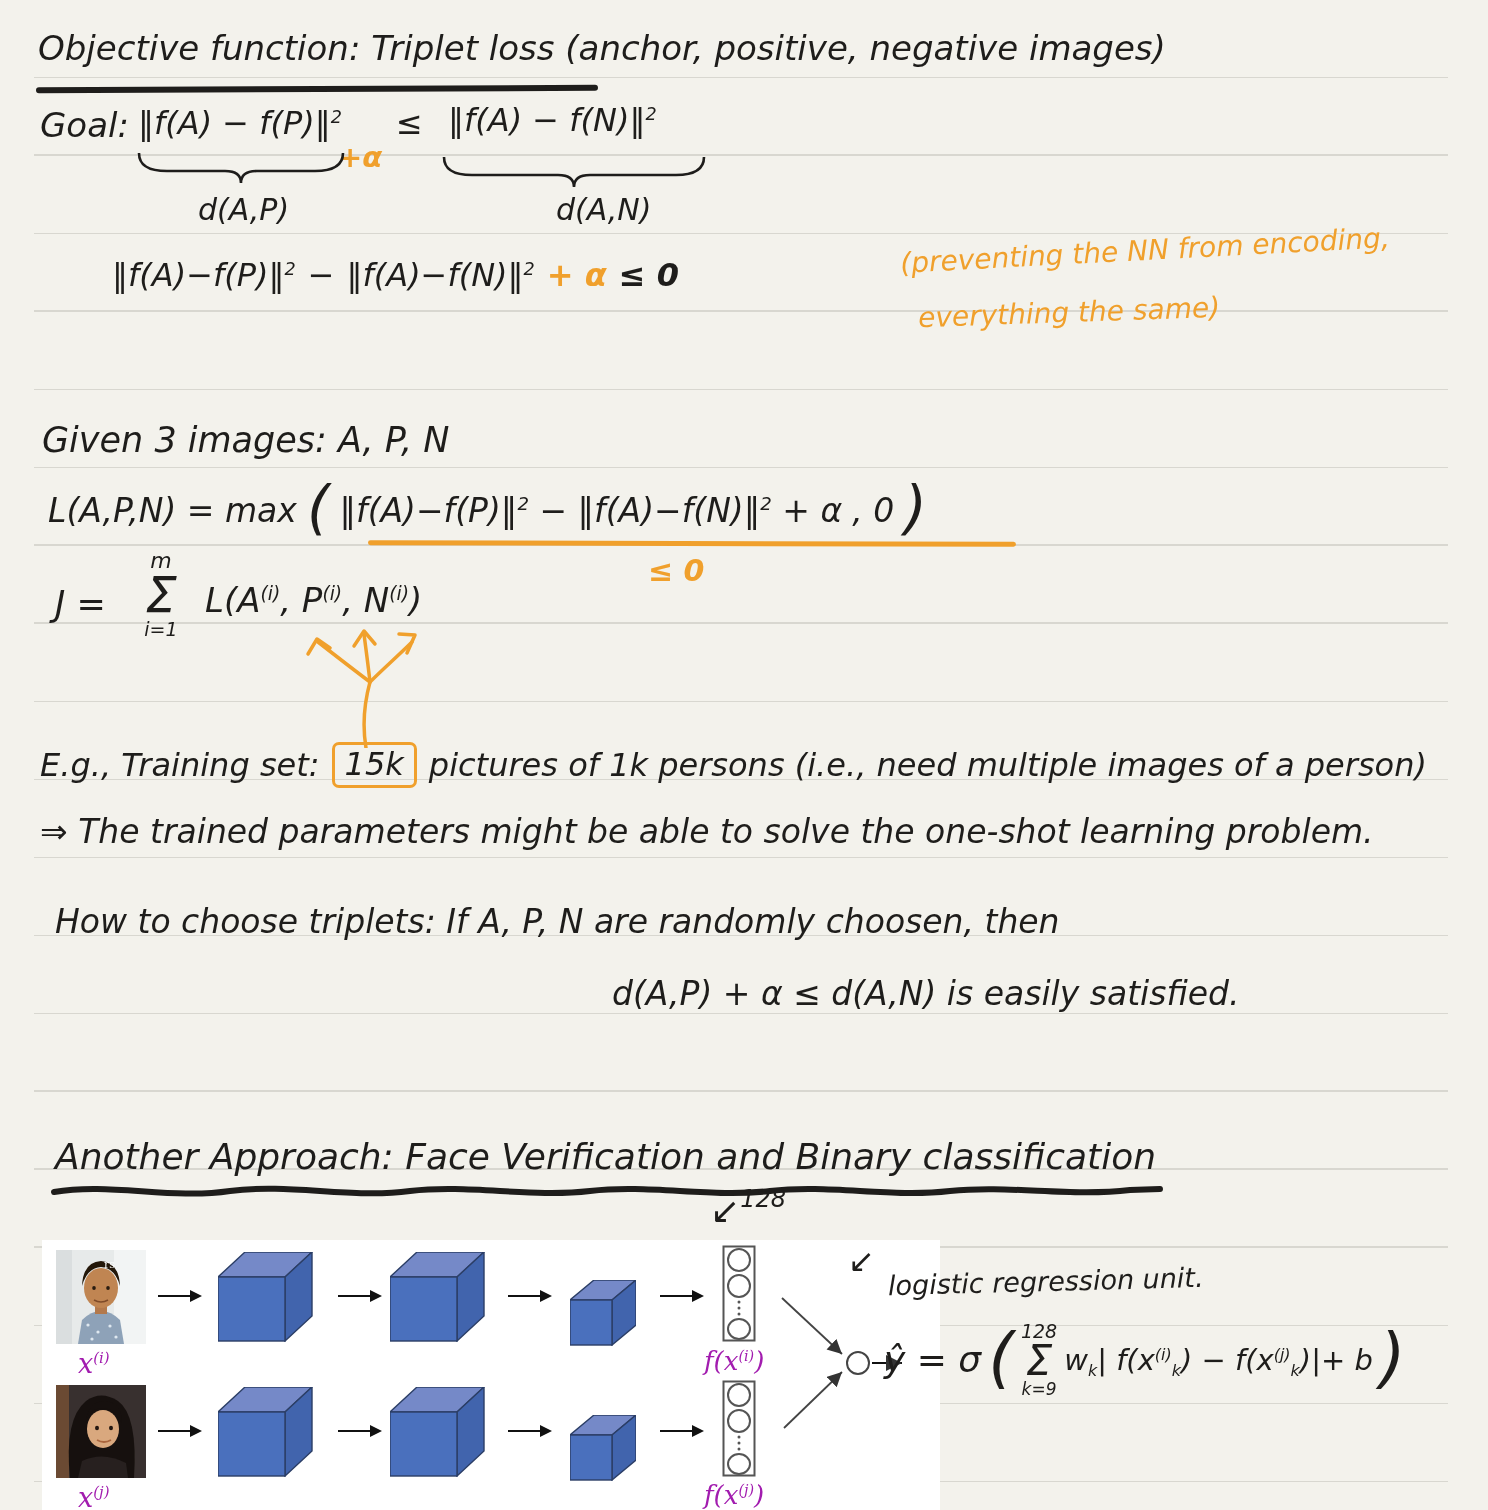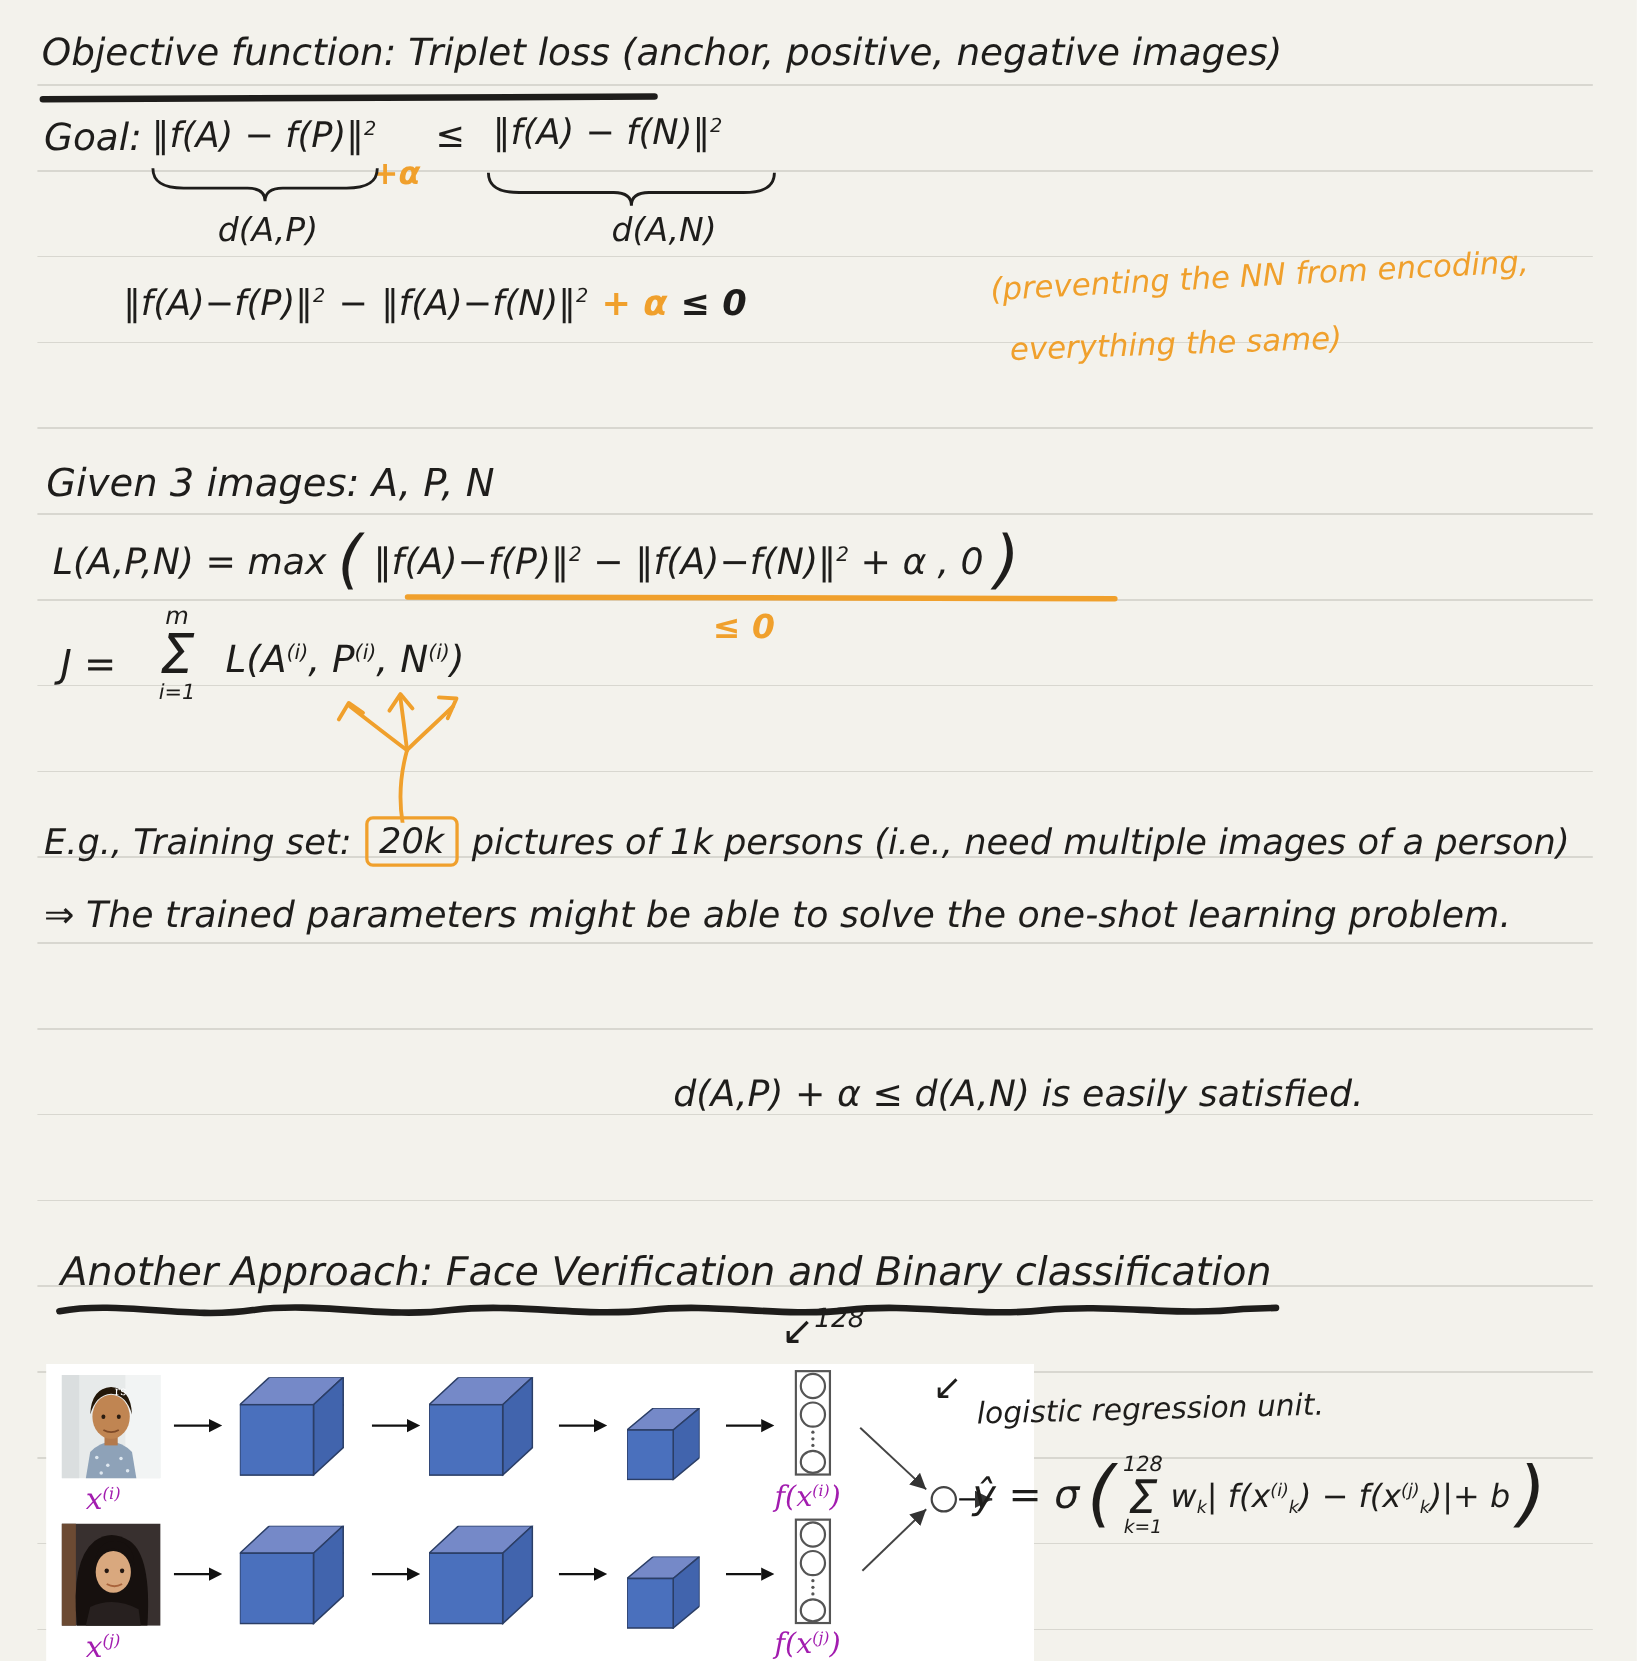--- a/index.html
+++ b/index.html
@@ -85,26 +85,27 @@
         <path d="M20,34 L29,19 L42,28"></path>
       <path d="M82,62 C80,44 78,30 76,14"></path>
         <path d="M66,26 L76,11 L87,24"></path>
       <path d="M82,62 C96,48 112,34 124,22"></path>
         <path d="M111,14 L127,15 L119,33"></path>
     </g>
   </svg>
 
   <div class="hw row" style="left:40px;top:742px;font-size:32px;gap:12px;">
     <span>E.g., Training set:</span>
-    <span class="obox">20k</span>
+    <span class="obox">15k</span>
     <span>pictures of 1k persons (i.e., need multiple images of a person)</span>
   </div>
 
   <div class="hw" style="left:40px;top:812px;font-size:33px;">⇒ The trained parameters might be able to solve the one-shot learning problem.</div>
 
+  <div class="hw" style="left:55px;top:902px;font-size:33px;">How to choose triplets:   If A, P, N are randomly choosen, then</div>
   <div class="hw" style="left:612px;top:974px;font-size:33px;">d(A,P) + α ≤ d(A,N) is easily satisfied.</div>
 
   <div class="hw" style="left:55px;top:1136px;font-size:36px;">Another Approach:  Face Verification and Binary classification</div>
   <svg style="position:absolute;left:50px;top:1180px;" width="1115" height="22" viewBox="0 0 1115 22">
     <path d="M4,12 C60,2 120,20 180,11 C240,3 300,19 360,11 C420,4 480,18 540,11 C600,4 660,18 720,11 C780,4 840,18 900,11 C960,5 1020,17 1080,10 L1110,9" fill="none" stroke="#1e1d1b" stroke-width="6" stroke-linecap="round"></path>
   </svg>
 
   <div class="hw" style="left:710px;top:1190px;font-size:36px;"><span>↙</span><sup class="e" style="font-size:24px;">128</sup></div>
 
   <div class="panel">
@@ -255,19 +256,19 @@
 
   <div class="hw" style="left:848px;top:1242px;font-size:32px;"><span>↙</span></div>
   <div class="hw" style="left:888px;top:1266px;font-size:27px;transform:rotate(-1.5deg);">logistic regression unit.</div>
 
   <div class="hw row" style="left:884px;top:1322px;font-size:29px;gap:7px;">
     <span style="font-size:36px;">ŷ = σ</span>
     <span class="bigparen" style="font-size:66px;">(</span>
     <span class="stack">
       <span class="top" style="font-size:19px;">128</span>
       <span class="sig" style="font-size:42px;">Σ</span>
-      <span class="bot" style="font-size:17px;">k=1</span>
+      <span class="bot" style="font-size:17px;">k=9</span>
     </span>
     <span><span>w</span><sub class="s">k</sub><span>|</span> <span>f(x</span><sup class="e">(i)</sup><sub class="s">k</sub><span>)</span> <span>−</span> <span>f(x</span><sup class="e">(j)</sup><sub class="s">k</sub><span>)</span><span>|</span><span>+ b</span></span>
     <span class="bigparen" style="font-size:66px;">)</span>
   </div>
 
 </div>
 
 </body></html>

